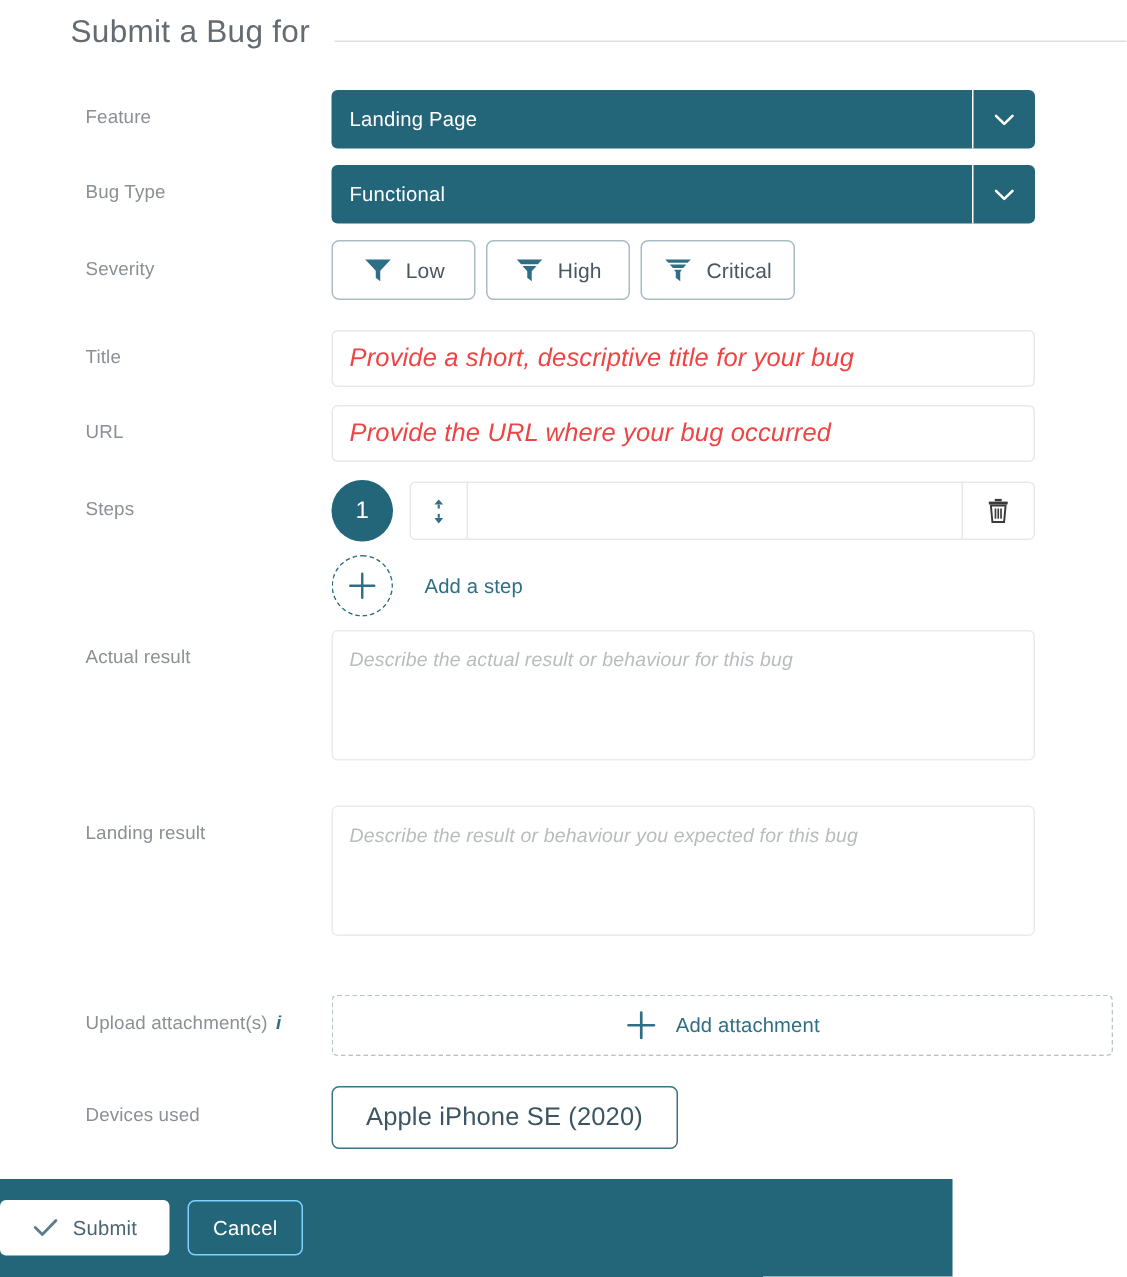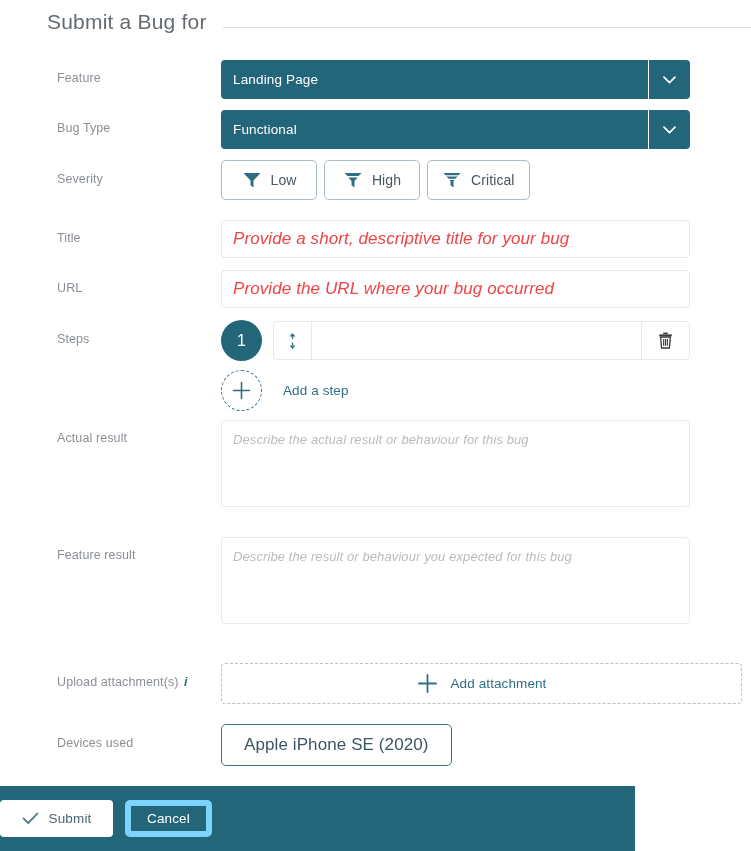--- a/index.html
+++ b/index.html
@@ -312,21 +312,21 @@
     box-sizing: border-box;
   }
   .btn-submit-label {
     font-size: 13.5px;
     color: #4b6472;
     letter-spacing: .15px;
   }
   .btn-cancel {
     height: 37px;
     min-width: 77px;
-    border: 6px solid #7dd3fc;
+    border: 1px solid #7dd3fc;
     border-radius: 5px;
     display: flex;
     align-items: center;
     justify-content: center;
     cursor: pointer;
     padding: 0 16px;
     box-sizing: border-box;
     background: transparent;
   }
   .btn-cancel-label {
@@ -468,21 +468,21 @@
   <div class="form-row" style="top:376px;">
     <div class="row-label" style="top:11px;">Actual result</div>
     <div class="row-field" style="top:0px;">
       <div class="text-area ta-tall">
         <div class="ta-ph">Describe the actual result or behaviour for this bug</div>
       </div>
     </div>
   </div>
 
   <div class="form-row" style="top:493px;">
-    <div class="row-label" style="top:11px;">Feature result</div>
+    <div class="row-label" style="top:11px;">Landing result</div>
     <div class="row-field" style="top:0px;">
       <div class="text-area ta-tall">
         <div class="ta-ph">Describe the result or behaviour you expected for this bug</div>
       </div>
     </div>
   </div>
 
   <div class="form-row" style="top:619px;">
     <div class="row-label" style="top:12px;">Upload attachment(s)</div>
     <div class="info-i" style="top:12px;">i</div>

